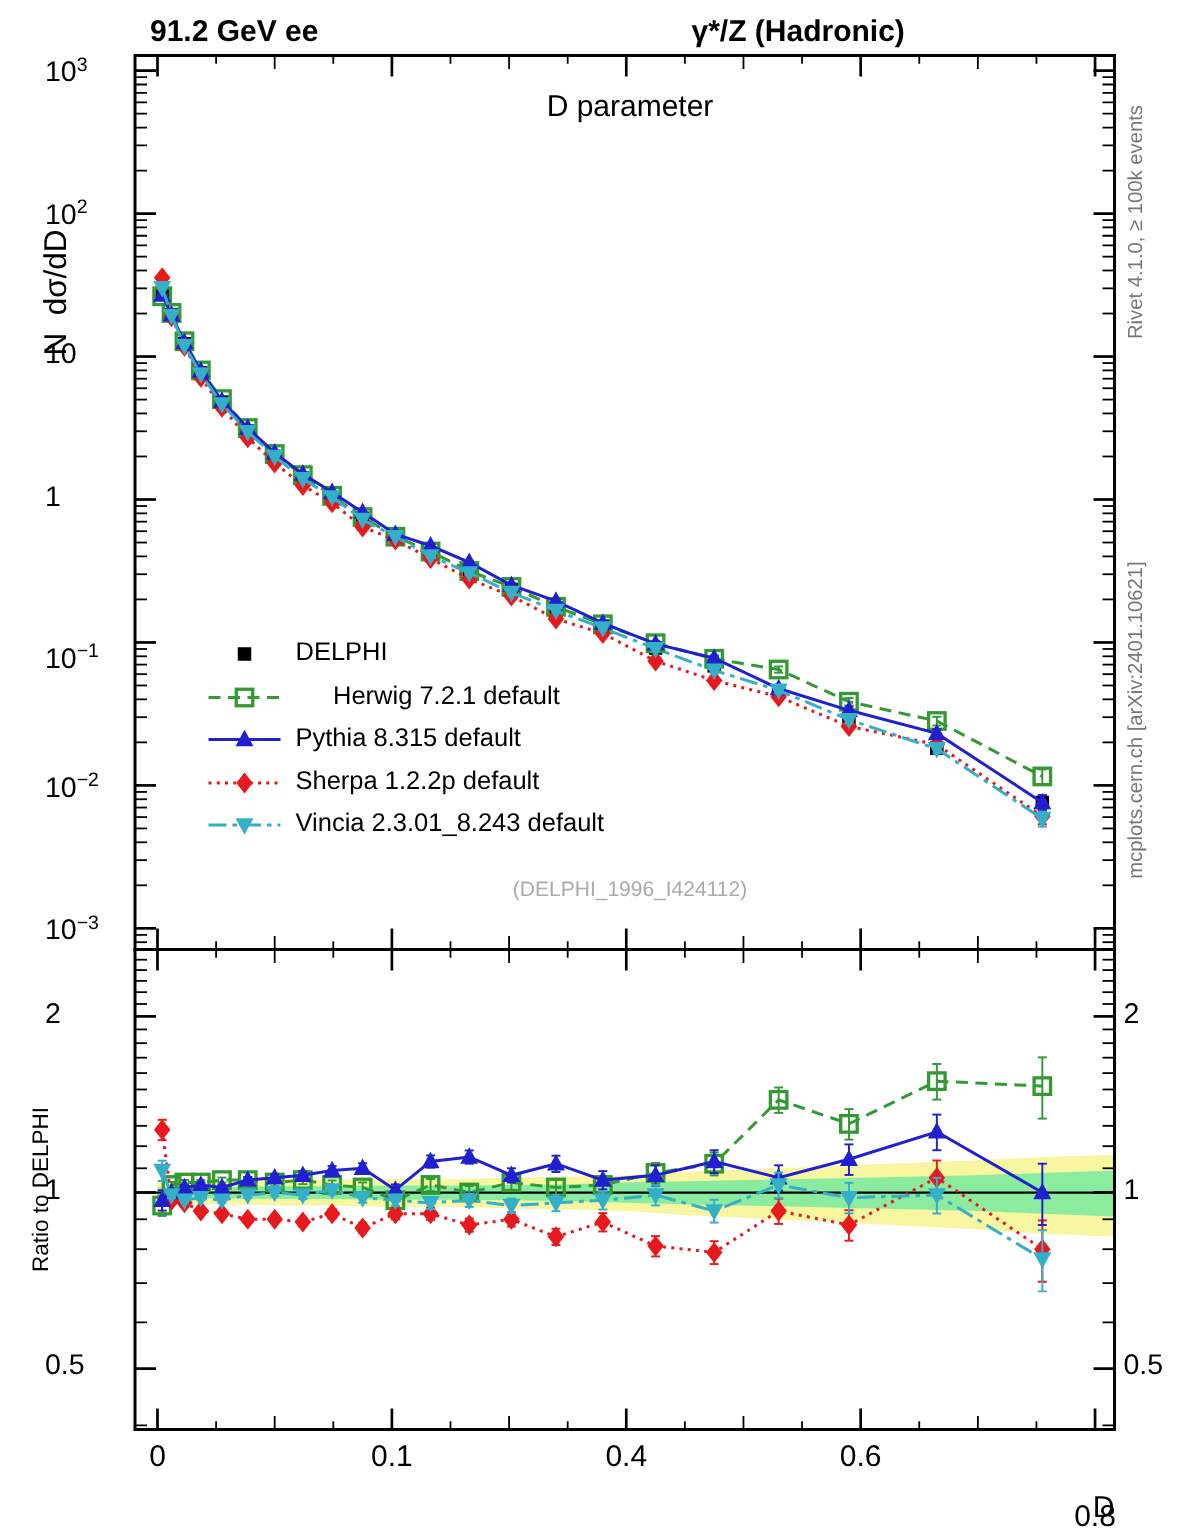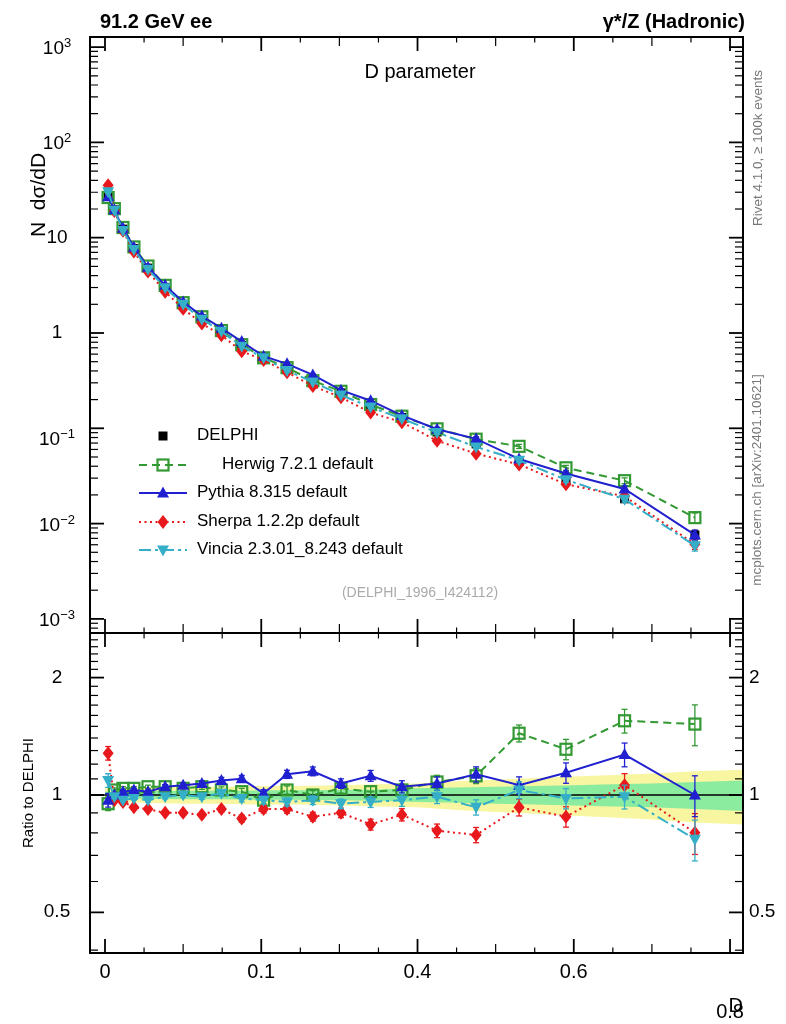--- a/index.html
+++ b/index.html
@@ -7,21 +7,21 @@
         font-family:"Liberation Sans", sans-serif;color:#000;border-radius:21px;}
   .abs{position:absolute;}
   .hdr{font-size:20px;font-weight:bold;font-family:"Liberation Sans",sans-serif;}
   .title{font-size:20px;}
   .rot{display:flex;align-items:center;justify-content:center;transform:rotate(-90deg);}
   .ylab{font-size:21px;white-space:pre;}
   .ratlab{font-size:15px;}
   .note{font-size:13.5px;color:#777;white-space:nowrap;}
   .legend-label{font-size:17px;white-space:nowrap;}
   .watermark{font-size:14px;color:#aaa;text-align:center;}
-  .tick-label{font-size:19px;text-align:center;}
+  .tick-label{font-size:19px;text-align:left;}
   .tick-label sup{font-size:13px;}
   .xtick-label{font-size:20px;text-align:center;}
   .rtick{font-size:19px;}
   .xaxis-title{font-size:20px;}
   svg{position:absolute;left:0;top:0;}
 </style>
 </head>
 <body>
 
 <div class="page">
@@ -1077,21 +1077,21 @@
         <line x1="139" y1="493" x2="187" y2="493" stroke="#2020d0" stroke-width="2"></line>
         <polygon points="163,486.5 169,497.5 157,497.5" fill="#2020d0"></polygon>
         <line x1="139" y1="522" x2="187" y2="522" stroke="#e8191c" stroke-width="2" stroke-dasharray="2,3.5"></line>
         <polygon points="163,515 168.5,522 163,529 157.5,522" fill="#e8191c"></polygon>
         <line x1="139" y1="550" x2="187" y2="550" stroke="#35aec8" stroke-width="2" stroke-dasharray="12,4,3,4"></line>
         <polygon points="163,556.5 169,545.5 157,545.5" fill="#35aec8"></polygon>
       </g>
     </svg>
 
   <div class="abs hdr" style="left:100px;top:10px;">91.2 GeV ee</div>
-  <div class="abs hdr" style="left:445px;top:10px;width:300px;text-align:right;">γ*/Z (Hadronic)</div>
+  <div class="abs hdr" style="left:461px;top:10px;width:300px;text-align:left;">γ*/Z (Hadronic)</div>
 
   <div class="abs title" style="left:280px;top:60px;width:280px;text-align:center;">D parameter</div>
 
   <div class="abs rot ylab" style="left:-92px;top:182px;width:260px;height:26px;">N  dσ/dD</div>
 
   <div class="abs rot ratlab" style="left:-55px;top:783px;width:164px;height:20px;">Ratio to DELPHI</div>
 
   <div class="abs rot note" style="left:644px;top:139px;width:225px;height:18px;">Rivet 4.1.0, ≥ 100k events</div>
   <div class="abs rot note" style="left:606px;top:471px;width:300px;height:18px;">mcplots.cern.ch [arXiv:2401.10621]</div>
 

